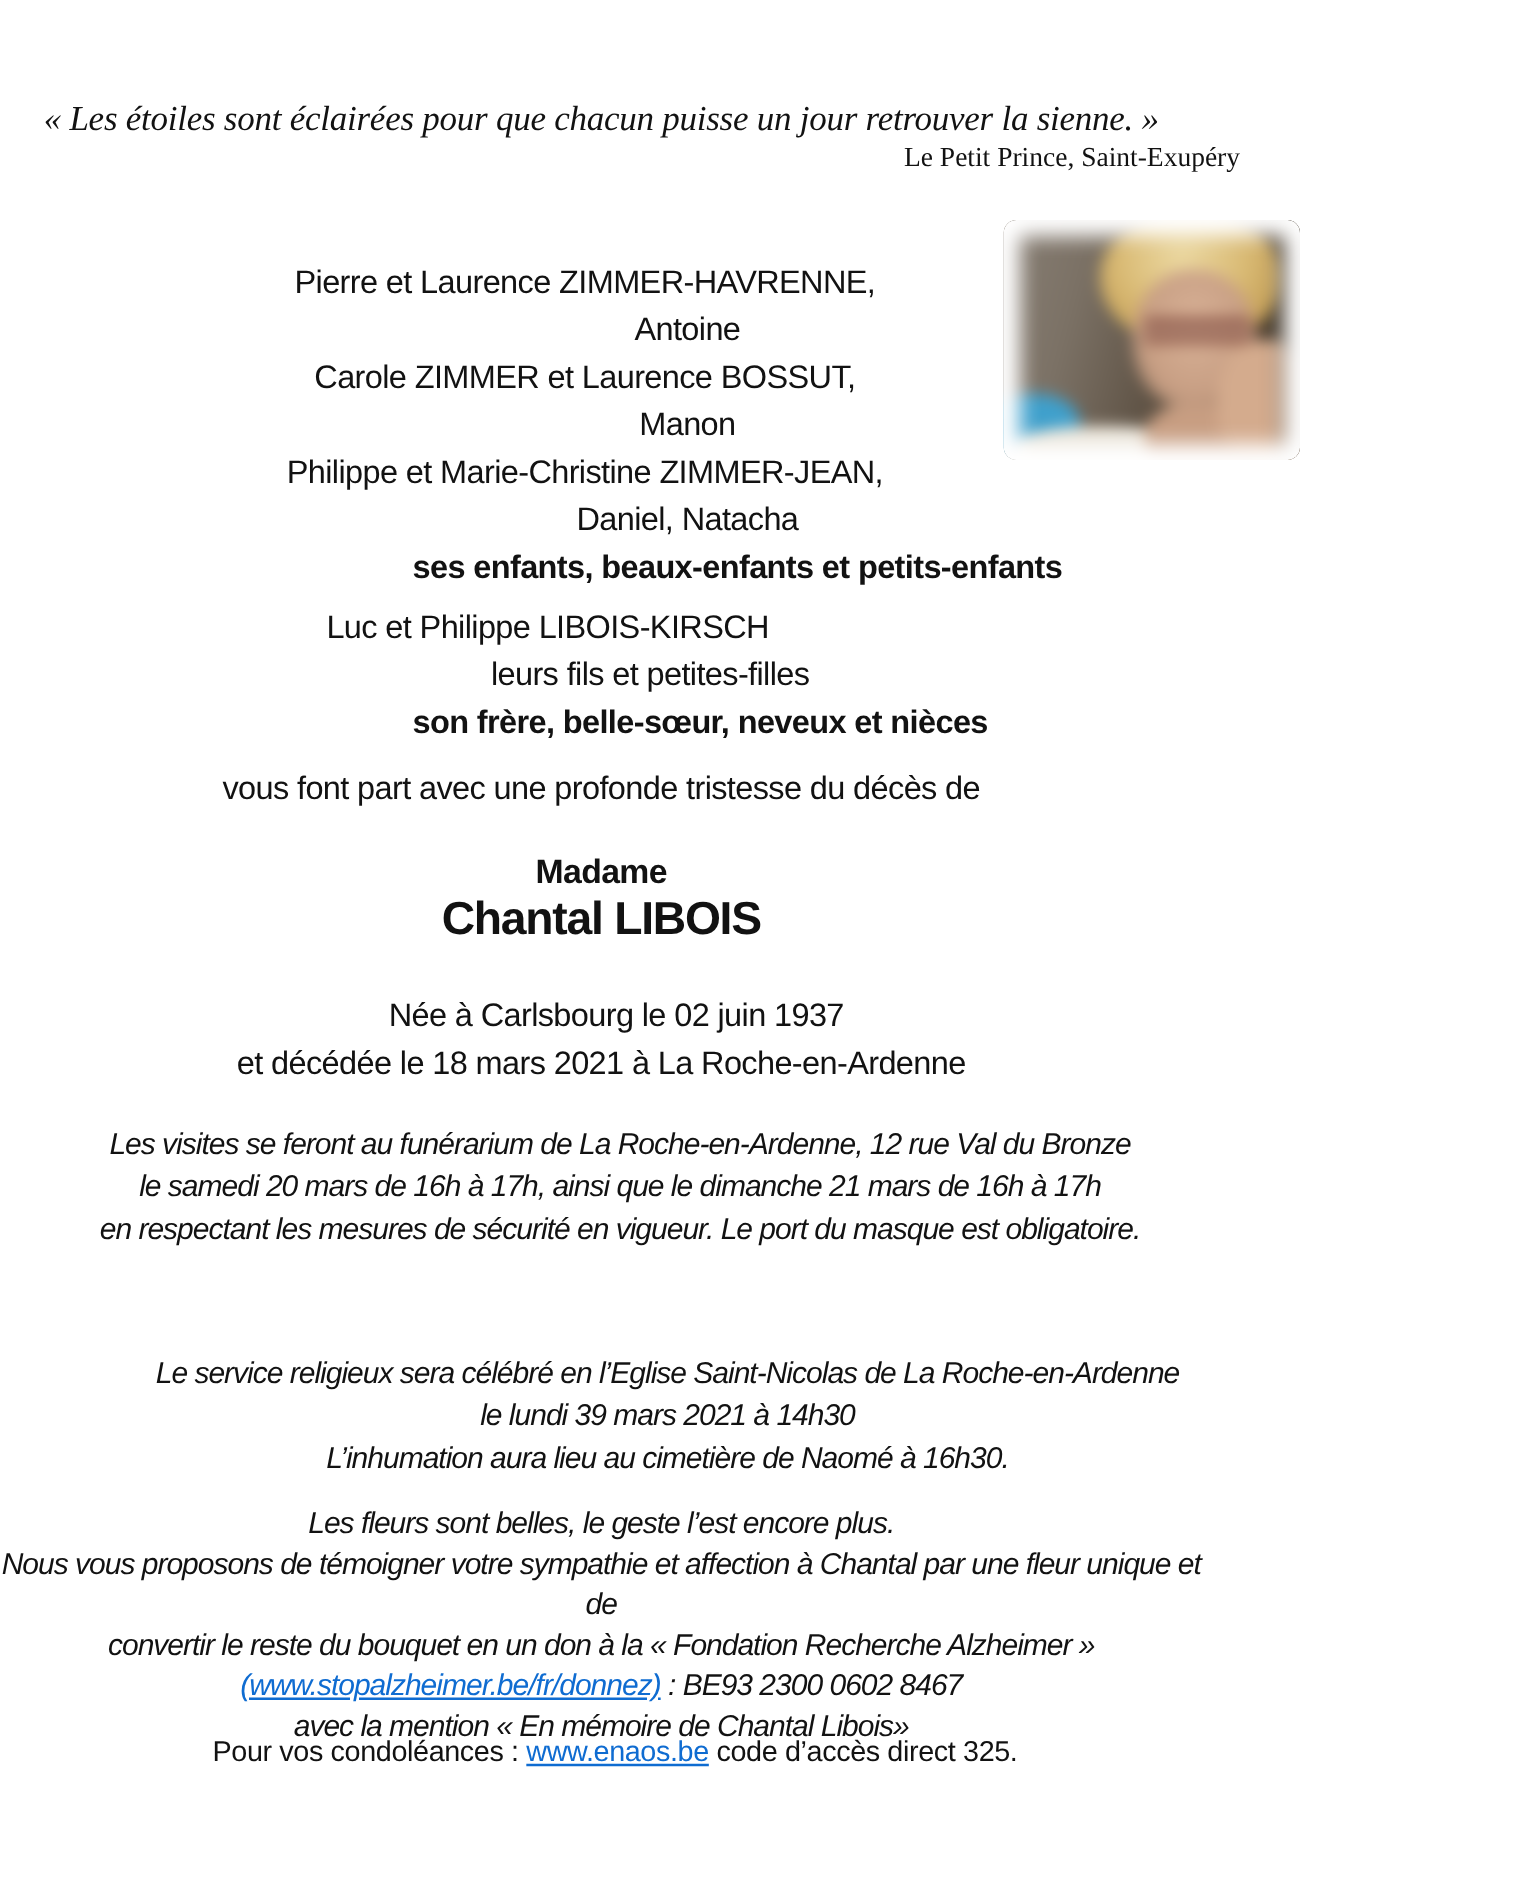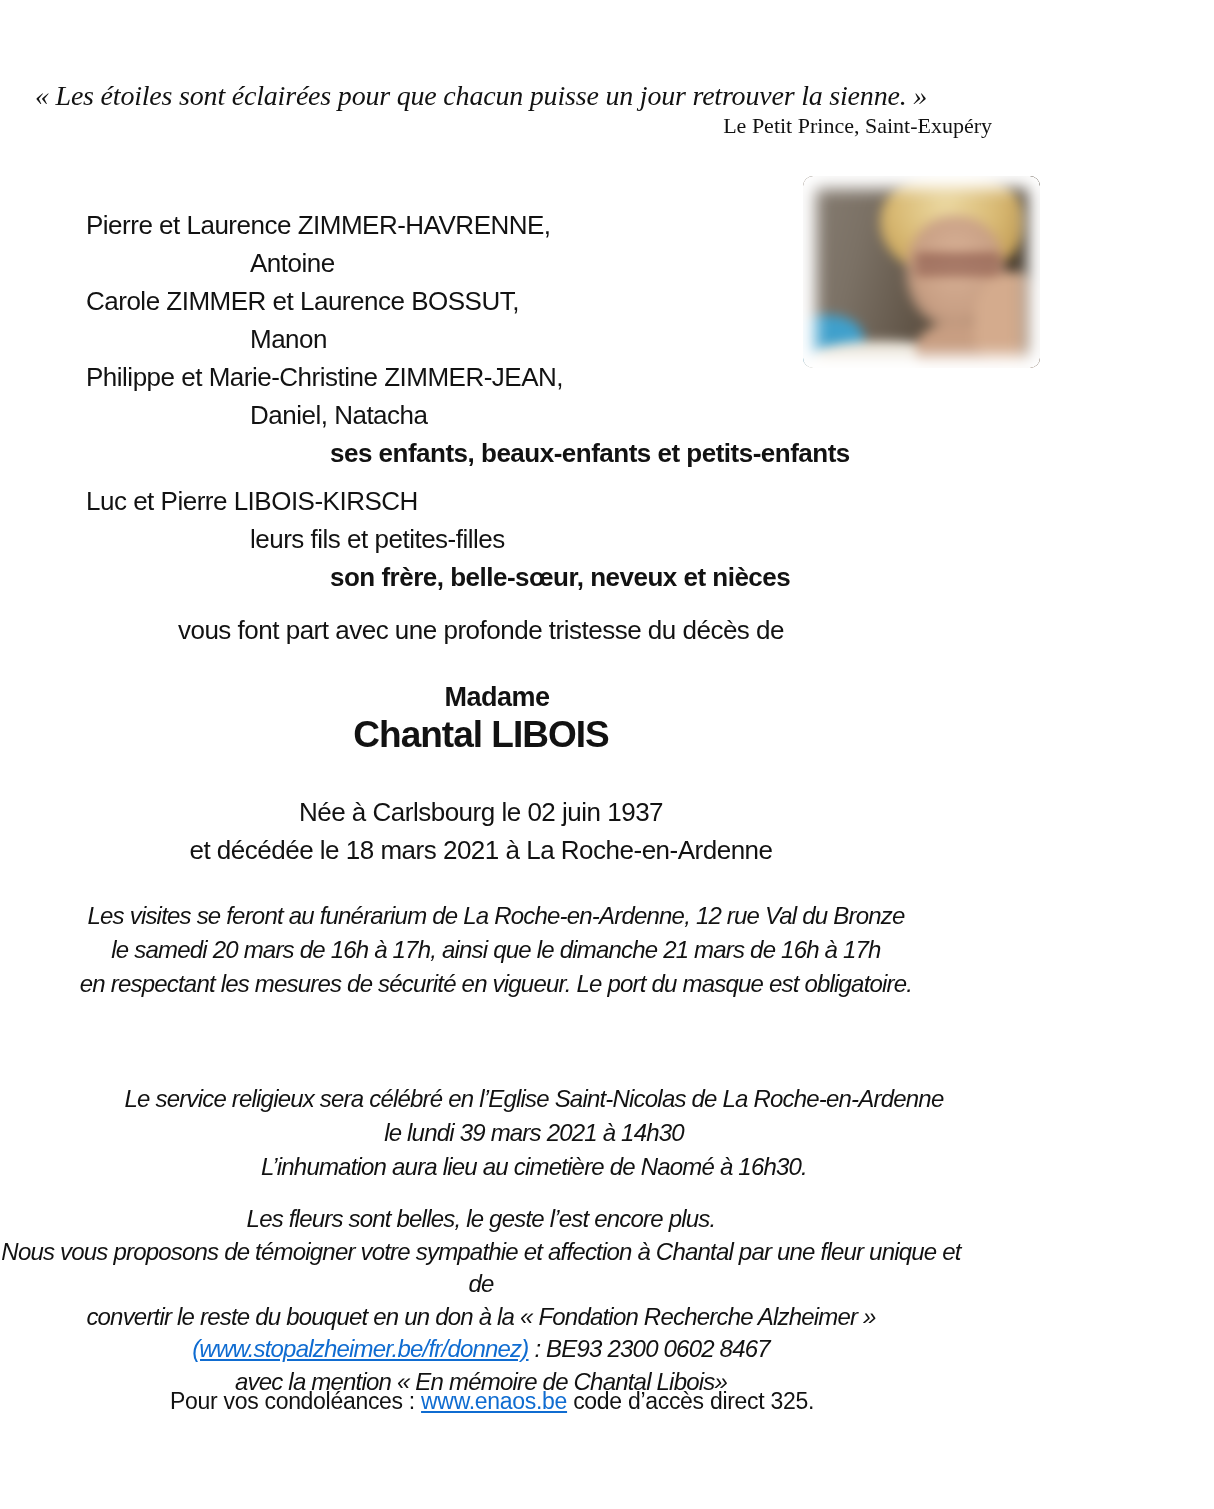--- a/index.html
+++ b/index.html
@@ -1,15 +1,15 @@
 <!DOCTYPE html>
 <html><head>
 <meta charset="utf-8">
 <style>
-  * { margin: 0; padding: 0; box-sizing: border-box; }
+  * { margin: 0; padding: 0; box-sizing: border-box; text-align: center; }
   html, body { background: #ffffff; }
   body {
     width: 1214px; height: 1509px;
     position: relative;
     font-family: "Liberation Sans", "DejaVu Sans", sans-serif;
     color: #121212;
     overflow: hidden;
   }
   .abs { position: absolute; left: 0; width: 962px; }
 
@@ -27,23 +27,23 @@
 
   
   .names { position: absolute; left: 86px; font-size: 26px; letter-spacing: -0.5px; line-height: 38px; }
   .names-1 { top: 206px; }
   .names-2 { top: 482px; }
   .t1 { margin-left: 164px; }
   .t2 { margin-left: 244px; font-weight: bold; }
 
   .announce { top: 615px; text-align: center; font-size: 26px; letter-spacing: -0.5px; }
 
-  .madame { top: 682px; text-align: center; font-size: 27px; font-weight: bold; letter-spacing: -0.5px; margin-left: 16px; }
+  .madame { top: 682px; text-align: center; font-size: 27px; font-weight: bold; letter-spacing: -0.5px; }
   .deceased-name { top: 714px; text-align: center; font-size: 37px; font-weight: bold; letter-spacing: -1px; }
-  .born { top: 797px; text-align: center; font-size: 26px; letter-spacing: -0.5px; }
+  .born { top: 797px; text-align: center; font-size: 26px; letter-spacing: -0.5px; margin-left: 12px; }
   .died { top: 835px; text-align: center; font-size: 26px; letter-spacing: -0.5px; }
 
   
   .ital { text-align: center; font-style: italic; font-size: 24px; letter-spacing: -0.8px; line-height: 34px; padding-left: 30px; }
   .visits { top: 899px; }
   .service { top: 1082px; margin-left: 38px; }
   .bi { font-weight: normal; }
 
   .flowers { top: 1203px; text-align: center; font-style: italic; font-size: 24px; letter-spacing: -0.8px; line-height: 32.5px; }
 
@@ -104,21 +104,21 @@
   <div>Pierre et Laurence ZIMMER-HAVRENNE,</div>
   <div class="t1">Antoine</div>
   <div>Carole ZIMMER et Laurence BOSSUT,</div>
   <div class="t1">Manon</div>
   <div>Philippe et Marie-Christine ZIMMER-JEAN,</div>
   <div class="t1">Daniel, Natacha</div>
   <div class="t2">ses enfants, beaux-enfants et petits-enfants</div>
 </div>
 
 <div class="names names-2">
-  <div>Luc et Pierre LIBOIS-KIRSCH</div>
+  <div>Luc et Philippe LIBOIS-KIRSCH</div>
   <div class="t1">leurs fils et petites-filles</div>
   <div class="t2">son frère, belle-sœur, neveux et nièces</div>
 </div>
 
 <div class="abs announce">vous font part avec une profonde tristesse du décès de</div>
 
 <div class="abs madame">Madame</div>
 <div class="abs deceased-name">Chantal LIBOIS</div>
 <div class="abs born">Née à Carlsbourg le 02 juin 1937</div>
 <div class="abs died">et décédée le 18 mars 2021 à La Roche-en-Ardenne</div>

